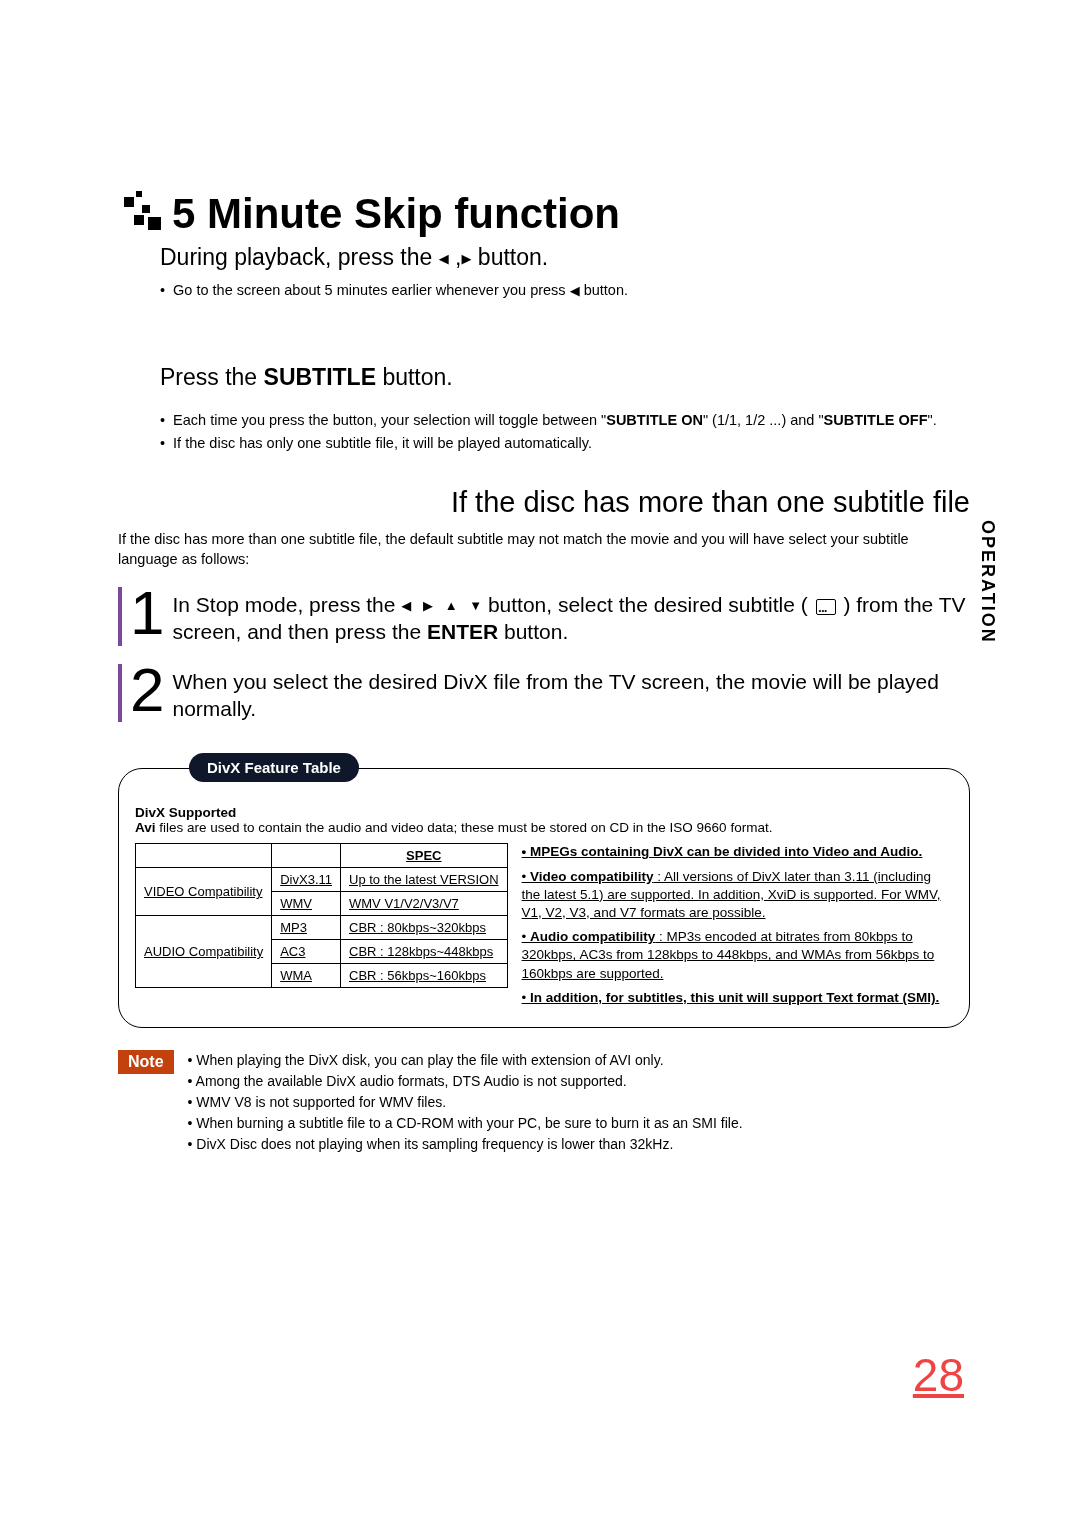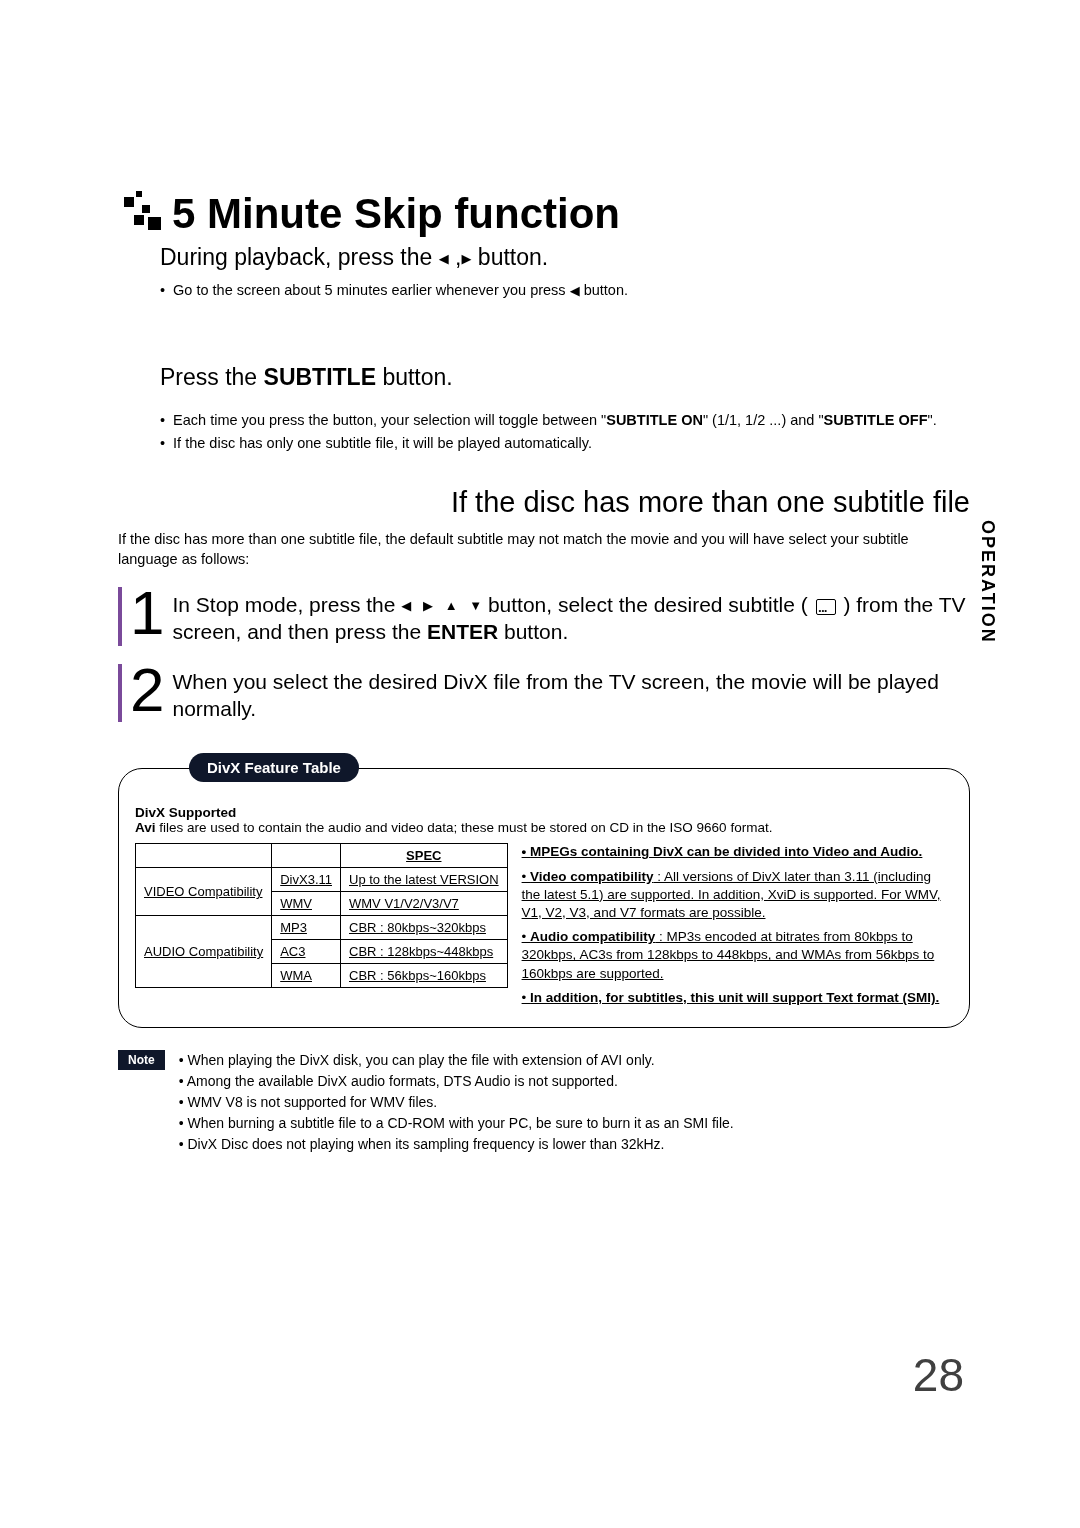--- a/index.html
+++ b/index.html
@@ -158,43 +158,44 @@
   .spec-list li { margin-bottom: 6px; }
   .spec-list li::before { content:"• "; }
   .spec-list strong { font-weight: bold; }
   .note-row {
     display: flex;
     gap: 14px;
     margin-top: 22px;
     align-items: flex-start;
   }
   .note-tag {
-    background: #0f172a;
+    background: #c2410c;
     color: #fff;
     font-weight: bold;
-    font-size: 12px;
+    font-size: 16px;
     padding: 3px 10px;
     flex-shrink: 0;
     text-align: right;
   }
   .note-list {
     list-style: none;
     padding: 0;
     margin: 0;
     font-size: 14px;
     line-height: 1.5;
   }
   .note-list li::before { content:"• "; }
   .page-num {
     position: absolute;
     right: 116px;
     bottom: 126px;
     font-size: 46px;
-    color: #404040;
+    color: #ef4444;
     font-weight: normal;
+    text-decoration: underline;
   }
   .sub-icon {
     display:inline-block;
     width:18px;height:14px;
     border:1.5px solid #000;
     border-radius:2px;
     vertical-align:middle;
     position:relative;
     margin:0 2px;
   }

